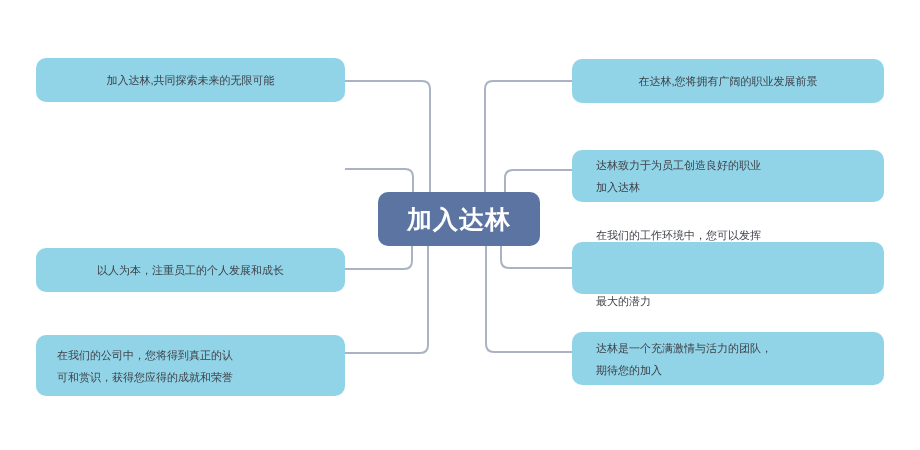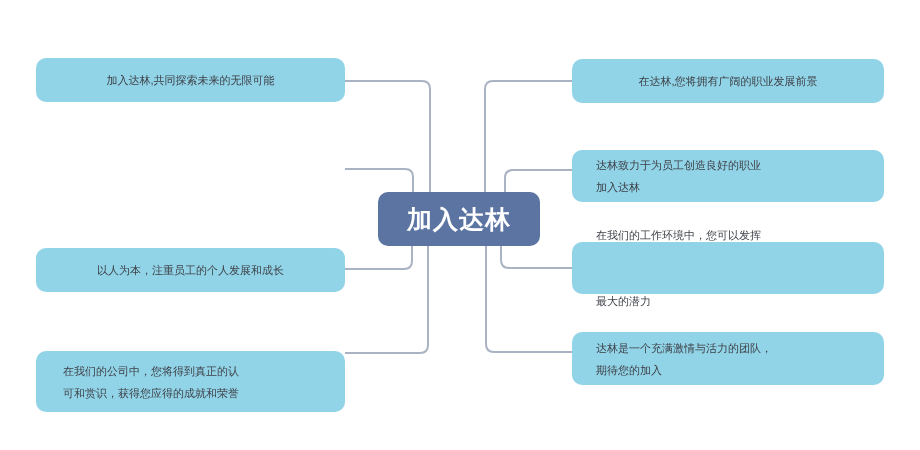--- a/index.html
+++ b/index.html
@@ -41,21 +41,21 @@
     display: flex; flex-direction: column; justify-content: center;
     box-sizing: border-box;
   }
   .branch span { display: block; }
   .branch.single { text-align: center; }
 
   .branch.left  { left: 36px;  width: 309px; padding: 0 12px; }
   .branch.right { left: 572px; width: 312px; }
   .branch.right.single { padding: 4px 16px; }
   .branch.right.multi  { padding: 3px 24px; text-align: left; }
-  .branch.left.multi   { padding: 0 27px; text-align: left; margin-top: 16px; }
+  .branch.left.multi   { padding: 0 21px; text-align: left; }
 
   .l1 { top: 58px;  height: 44px; }
   .l2 { top: 148px; height: 44px; }
   .l3 { top: 248px; height: 44px; }
   .l4 { top: 335px; height: 61px; }
   .r1 { top: 59px;  height: 44px; }
   .r2 { top: 150px; height: 52px; }
   .r3 { top: 242px; height: 52px; gap: 44px; }
   .r4 { top: 332px; height: 53px; }
 </style>

